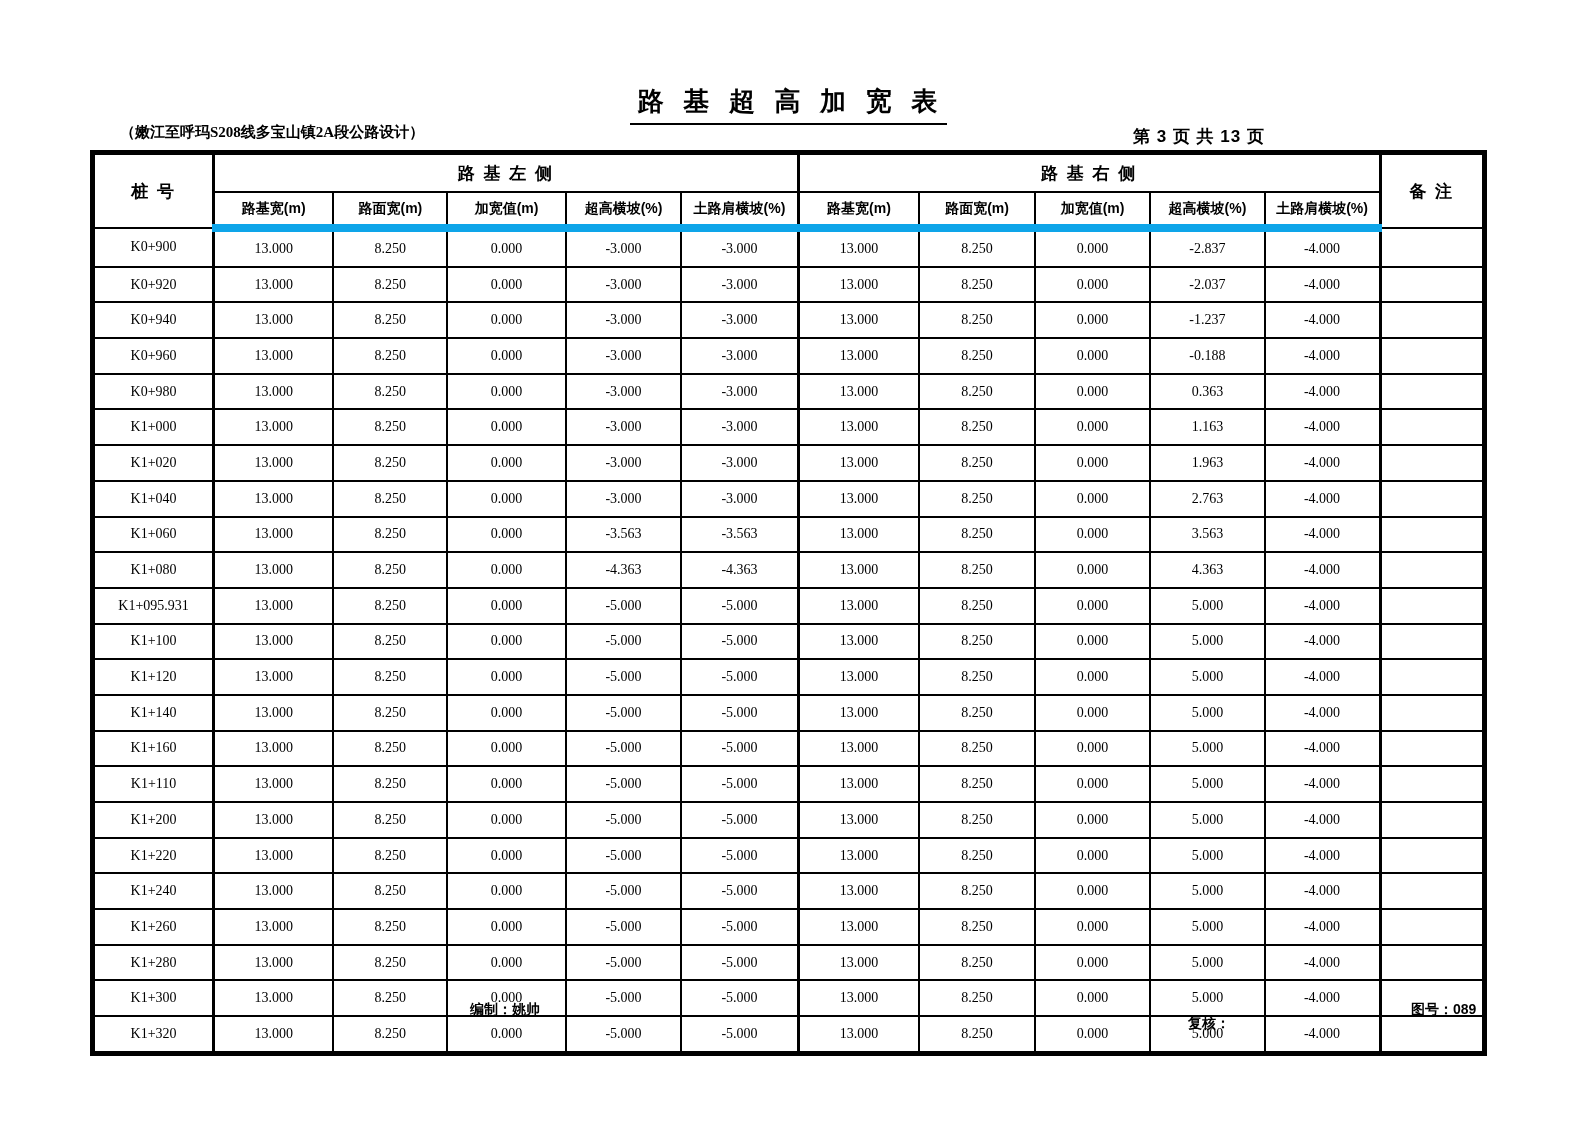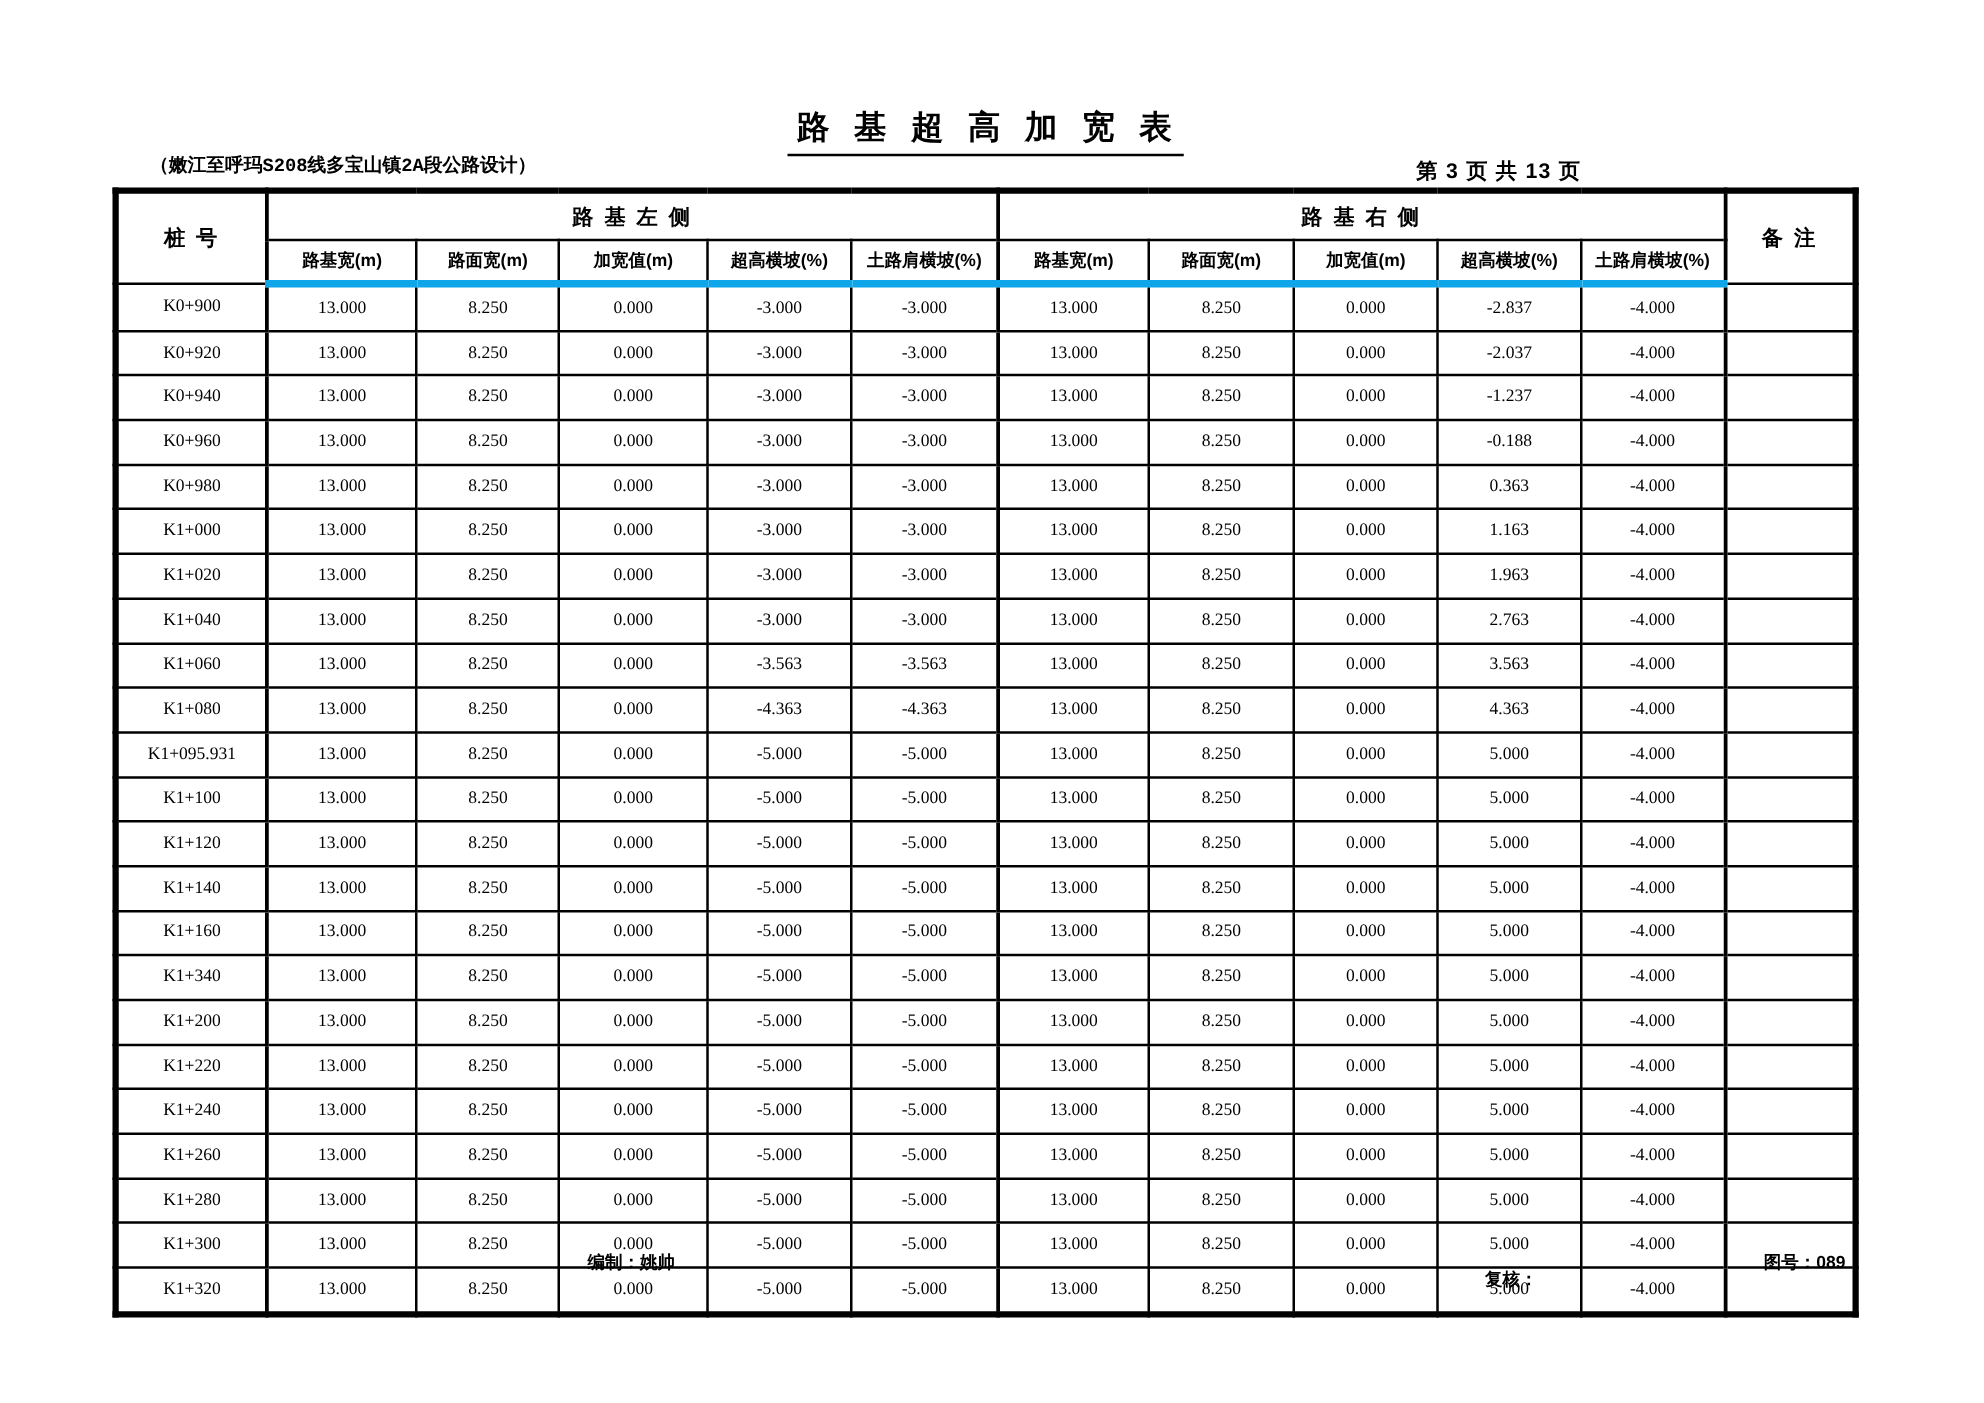--- a/index.html
+++ b/index.html
@@ -18,21 +18,21 @@
     display: inline-block;
     font-size: 26px; font-weight: bold;
     font-family: Liberation Mono, monospace;
     letter-spacing: 2px;
     border-bottom: 2px solid #000;
     padding: 0 8px 4px 8px;
   }
   .subtitle {
     position: absolute; top: 123px; left: 120px;
     font-size: 15px; font-weight: bold;
-    font-family: Liberation Mono, monospace;
+    font-family: Liberation Serif, serif;
   }
   .page-info {
     position: absolute; top: 125px; left: 1133px;
     font-size: 17px; font-weight: bold; letter-spacing: 1px;
     font-family: Liberation Sans, sans-serif;
   }
   table.main {
     position: absolute; top: 150px; left: 90px;
     width: 1397px;
     border-collapse: collapse;
@@ -42,21 +42,21 @@
   table.main th, table.main td {
     border: 2px solid #000;
     text-align: center; vertical-align: middle;
     padding: 0; overflow: hidden; white-space: nowrap;
   }
   table.main th {
     font-family: "Liberation Sans", "DejaVu Sans", sans-serif;
     font-weight: bold;
   }
   tr.group-row th { height: 36px; font-size: 17px; letter-spacing: 2px; }
-  tr.sub-row th   { height: 31px; font-size: 14px; letter-spacing: 0; border-bottom: 6px solid #0ea5e9; }
+  tr.sub-row th   { height: 31px; font-size: 14px; letter-spacing: 0; border-bottom: 8px solid #0ea5e9; }
   th.span-h { letter-spacing: 2px; font-size: 15px; }
   tbody td { height: 33.7px; font-size: 14px; }
   .thick-left { border-left: 3px solid #000 !important; }
   .footer {
     position: absolute; top: 1001px; left: 0; width: 1587px; height: 22px;
     font-size: 14px; font-weight: bold;
     font-family: "Liberation Sans", "DejaVu Sans", sans-serif;
   }
   .footer span { position: absolute; top: 0; text-align: right; }
   .f-compiled { left: 470px; }
@@ -313,21 +313,21 @@
         <td>-5.000</td>
         <td>-5.000</td>
         <td class="thick-left">13.000</td>
         <td>8.250</td>
         <td>0.000</td>
         <td>5.000</td>
         <td>-4.000</td>
         <td class="thick-left"></td>
       </tr>
       <tr>
-        <td>K1+340</td>
+        <td>K1+110</td>
         <td class="thick-left">13.000</td>
         <td>8.250</td>
         <td>0.000</td>
         <td>-5.000</td>
         <td>-5.000</td>
         <td class="thick-left">13.000</td>
         <td>8.250</td>
         <td>0.000</td>
         <td>5.000</td>
         <td>-4.000</td>

